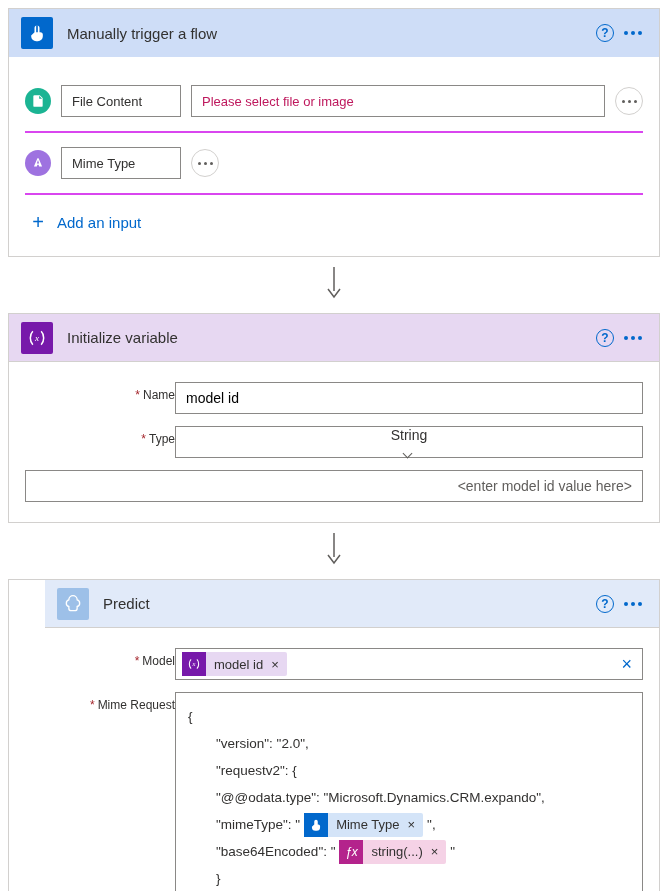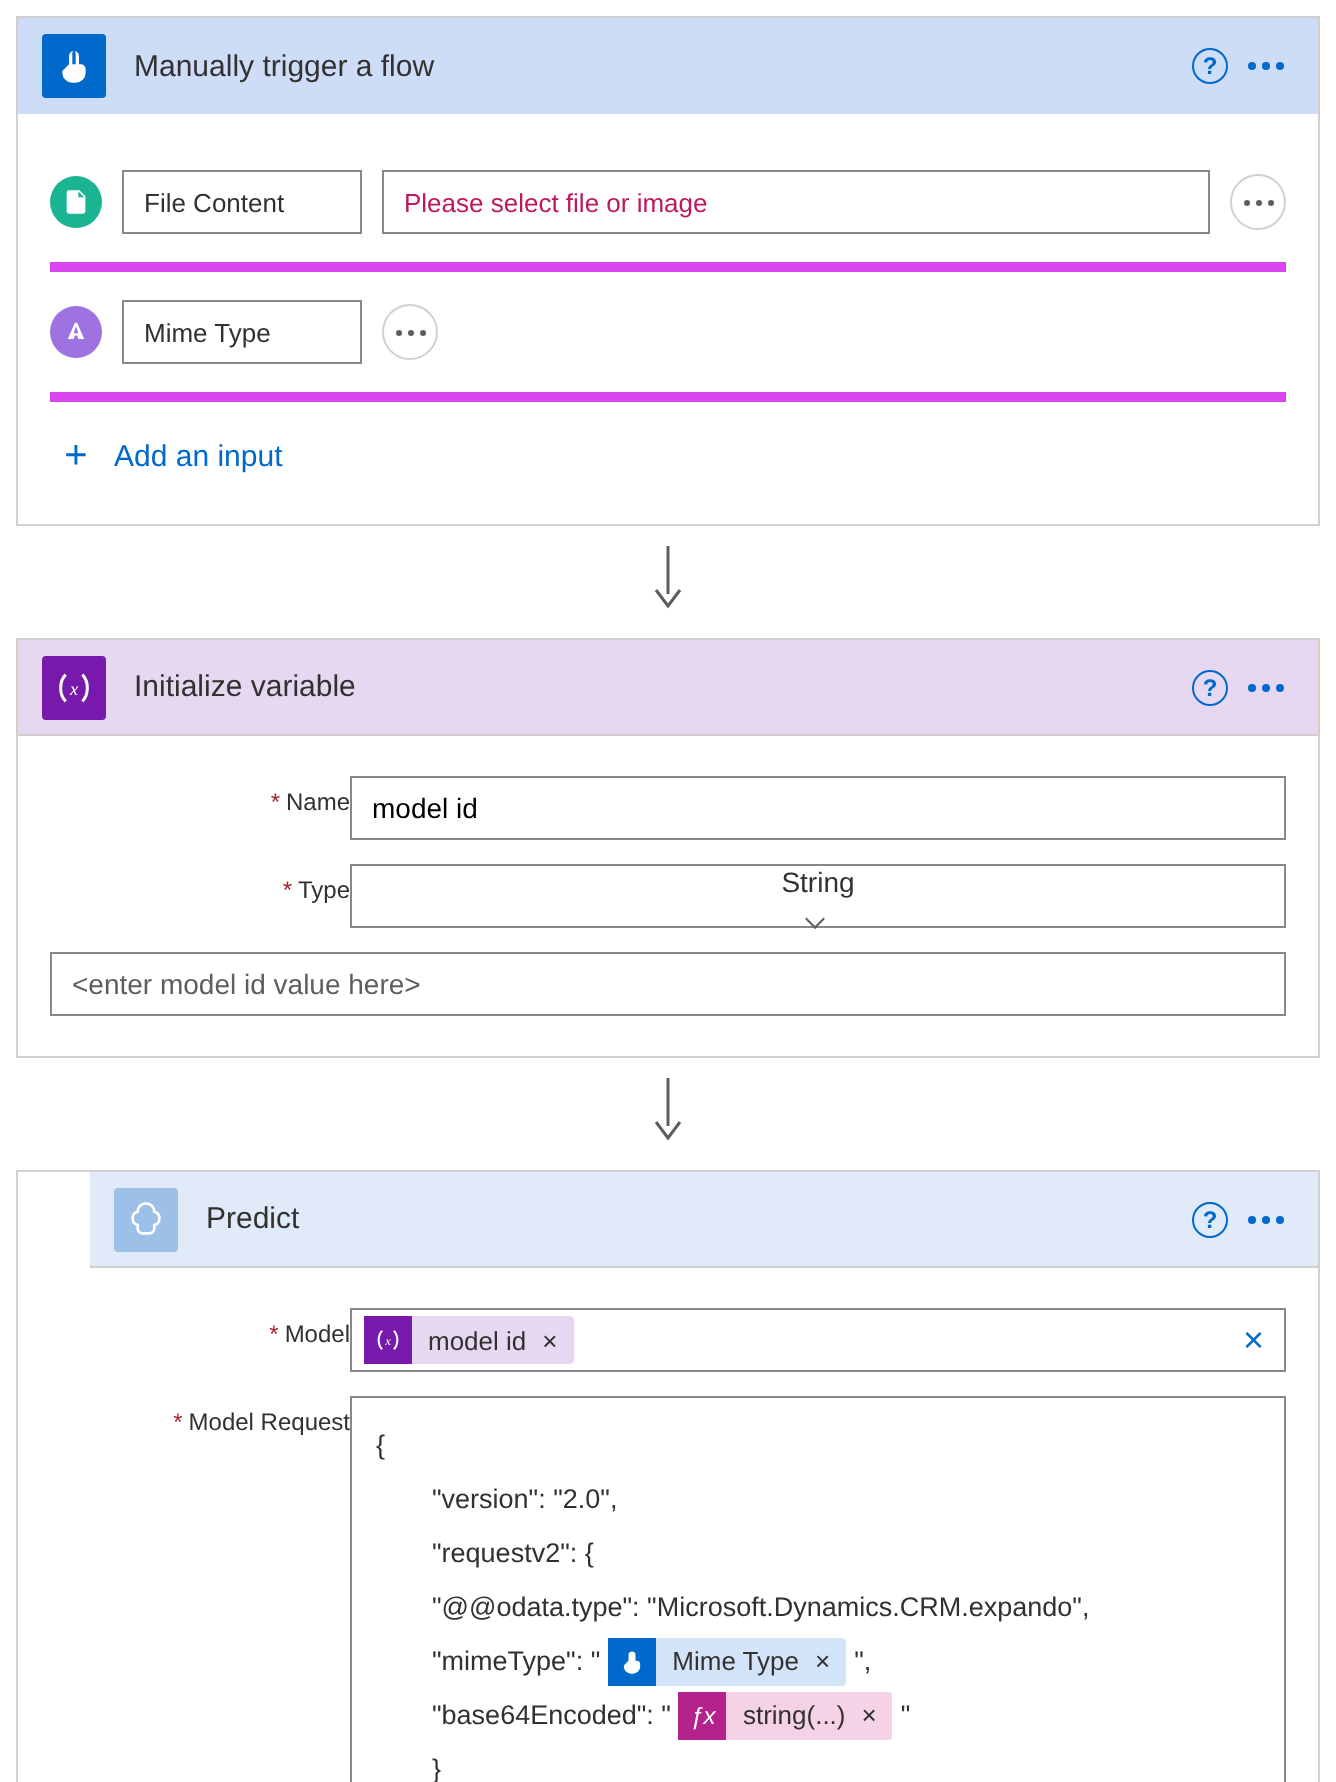--- a/index.html
+++ b/index.html
@@ -52,21 +52,21 @@
     width: 18px; height: 18px; border: 1.5px solid #0168cc; border-radius: 50%;
     display: flex; align-items: center; justify-content: center;
     font-size: 12px; font-weight: 600; color: #0168cc;
   }
   .dots { display: flex; gap: 3px; }
   .dots span { width: 4px; height: 4px; border-radius: 50%; background: #0168cc; display: block; }
   .card-body { padding: 14px 16px; }
   .input-row {
     display: flex; align-items: center; gap: 10px;
     padding: 14px 0;
-    border-bottom: 5px solid #d946ef;
+    border-bottom: 2px solid #d946ef;
   }
   .input-row:last-of-type { border-bottom: none; }
   .pill-icon {
     width: 26px; height: 26px; border-radius: 50%;
     display: flex; align-items: center; justify-content: center;
     flex-shrink: 0;
   }
   .pill-teal { background: #1bb493; }
   .pill-violet { background: #9e72e0; }
   .pill-icon svg { width: 14px; height: 14px; fill: #fff; }
@@ -264,21 +264,21 @@
       <input class="form-input" value="model id" style="">
     </div>
     <div class="form-row">
       <div class="form-label"><span class="req">*</span><span>Type</span></div>
       <div class="form-select">
         <span>String</span>
         <span class="chev"></span>
       </div>
     </div>
     <div class="form-row">
-      <input class="form-input placeholder-text" style="color: rgb(96, 94, 92);" value="&lt;enter model id value here&gt;">
+      <input class="form-input placeholder-text" style="color: rgb(96, 94, 92); text-align: right;" value="&lt;enter model id value here&gt;">
     </div>
   </div>
 </div>
 
 <div class="connector">
   <svg viewBox="0 0 20 32">
       <line x1="10" y1="0" x2="10" y2="24" stroke="#605e5c" stroke-width="1.5"></line>
       <path d="M4 22 L10 30 L16 22" fill="none" stroke="#605e5c" stroke-width="1.5"></path>
     </svg>
 </div>
@@ -313,21 +313,21 @@
                 <text x="12" y="16" text-anchor="middle" fill="#fff" font-style="italic" font-size="11" font-family="serif">x</text>
               </svg>
             </span>
           <span>model id</span>
           <span class="t-x">×</span>
         </span>
         <span class="clear-x">×</span>
       </div>
     </div>
     <div class="form-row">
-      <div class="form-label"><span class="req">*</span><span>Model Request</span></div>
+      <div class="form-label"><span class="req">*</span><span>Mime Request</span></div>
       <div class="code-box">
         <div>{</div>
         <div class="ind1">"version": "2.0",</div>
         <div class="ind1">"requestv2": {</div>
         <div class="ind1">"@@odata.type": "Microsoft.Dynamics.CRM.expando",</div>
         <div class="code-line ind1">
           <span>"mimeType": "</span>
           <span class="token token-blue">
             <span class="t-ic">
                 <svg viewBox="0 0 24 24" fill="#fff">

